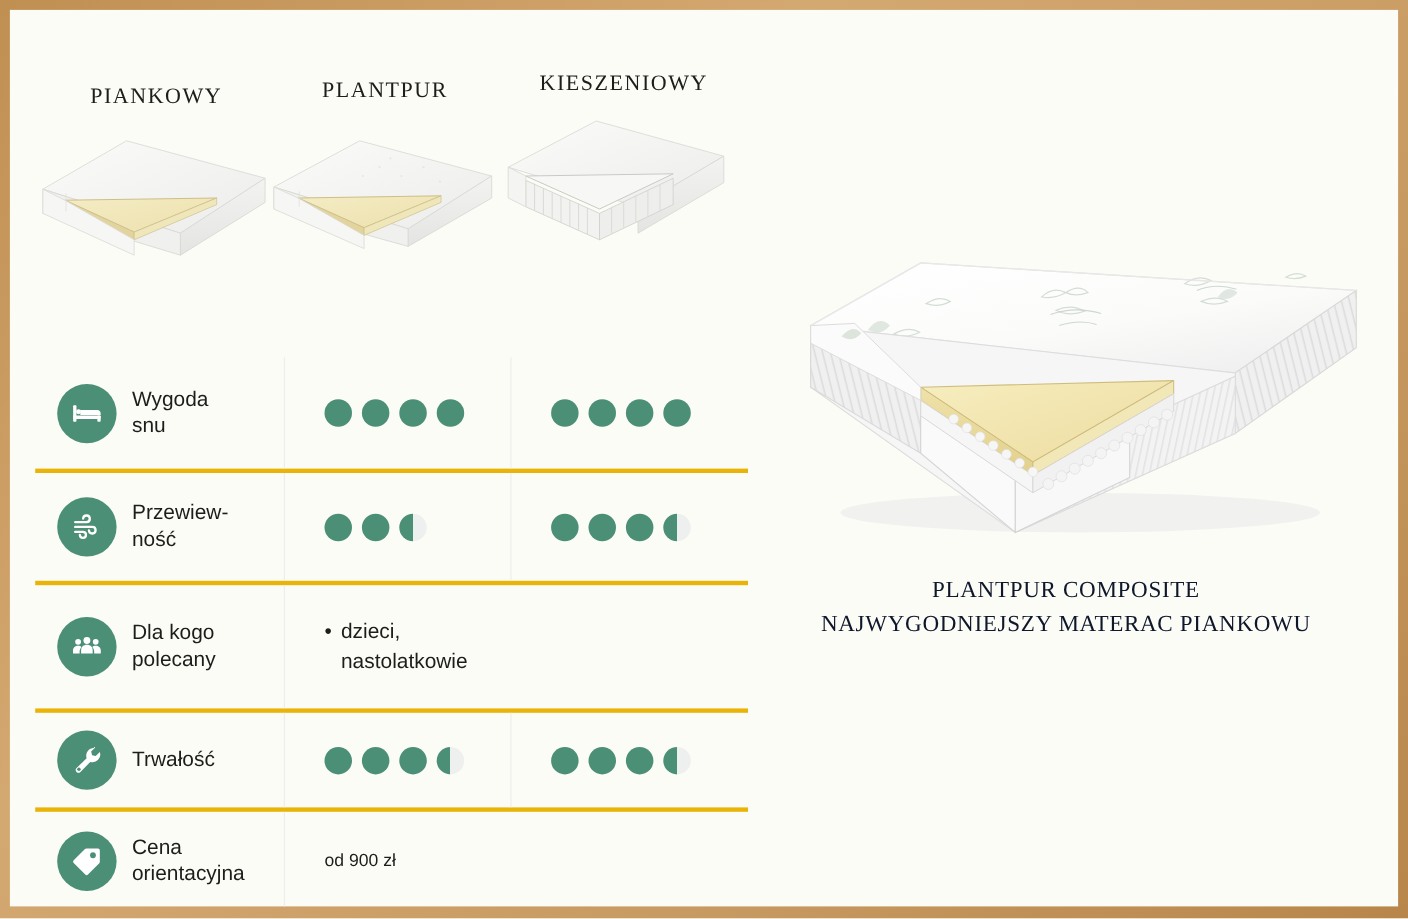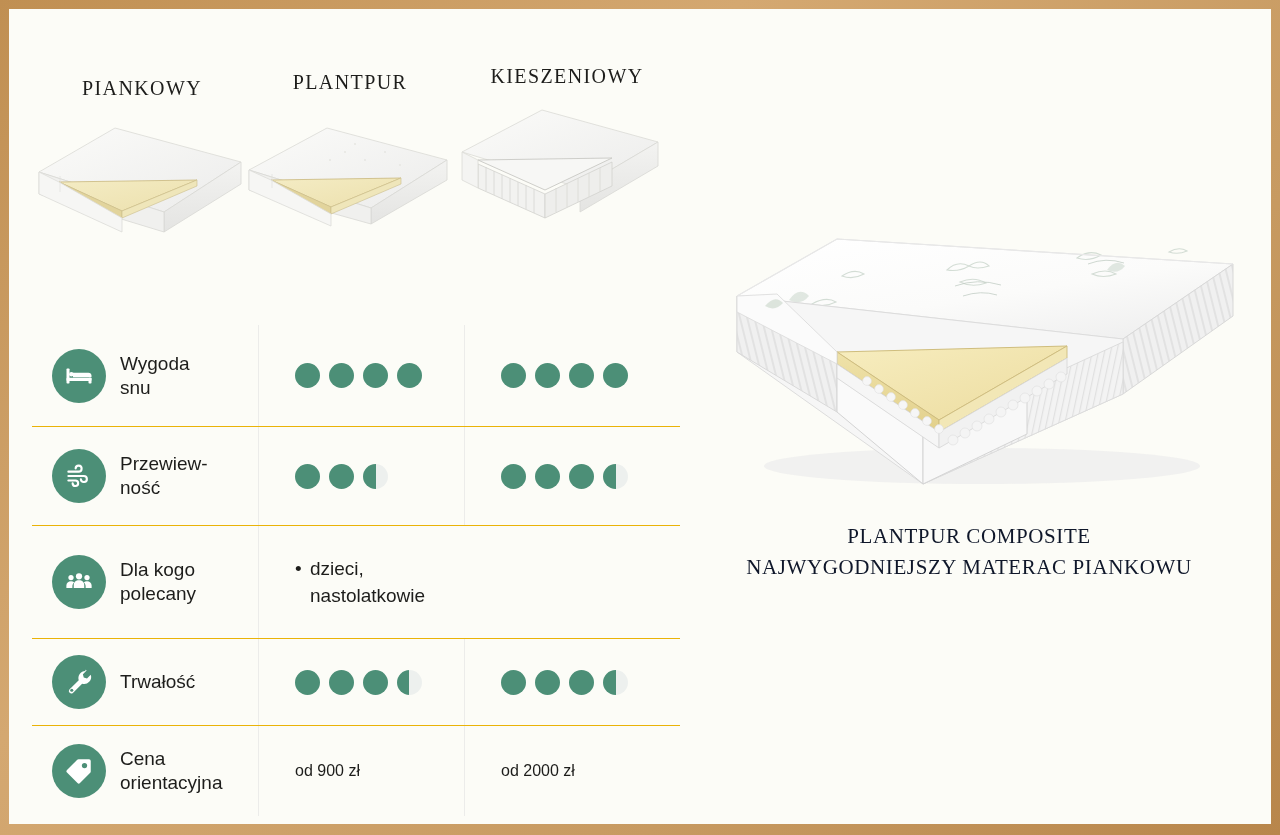--- a/index.html
+++ b/index.html
@@ -71,21 +71,21 @@
 
   
   .compare-table {
     position: absolute;
     left: 23px;
     top: 316px;
     width: 648px;
   }
   .ct-row {
     display: flex;
-    border-bottom: 1px solid #eab308;
+    border-bottom: 4px solid #eab308;
     position: relative;
   }
   .ct-row:last-child { border-bottom: none; }
 
   .ct-label {
     width: 226px;
     box-sizing: border-box;
     display: flex;
     align-items: center;
     padding-left: 20px;
@@ -394,23 +394,20 @@
         <span class="icon-badge">
           <svg width="30" height="30" viewBox="0 0 24 24" fill="#ffffff">
             <path d="M11.6 2.6H20a1.4 1.4 0 0 1 1.4 1.4v8.4c0 .4-.15.73-.41 1l-8.2 8.2a1.4 1.4 0 0 1-2 0L2.4 13.2a1.4 1.4 0 0 1 0-2l8.2-8.2c.27-.26.6-.4 1-.4z"></path>
             <circle cx="16.4" cy="7.6" r="2.1" fill="#4c8f77"></circle>
           </svg>
         </span>
         <span class="label-text"><span>Cena</span><br><span>orientacyjna</span></span>
       </div>
       <div class="ct-cell">
         <span class="cell-text">od 900 zł</span>
-      </div>
-      <div class="ct-cell wide">
-        <span class="cell-text">od 2000 zł</span>
       </div>
     </div>
   </div>
 
   <div class="hero">
     <div class="hero-art">
       <svg viewBox="0 0 530 265" width="530" height="265">
         <defs>
           <linearGradient id="hTopCover" x1="0.1" y1="0" x2="0.9" y2="1">
             <stop offset="0%" stop-color="#ffffff"></stop>

